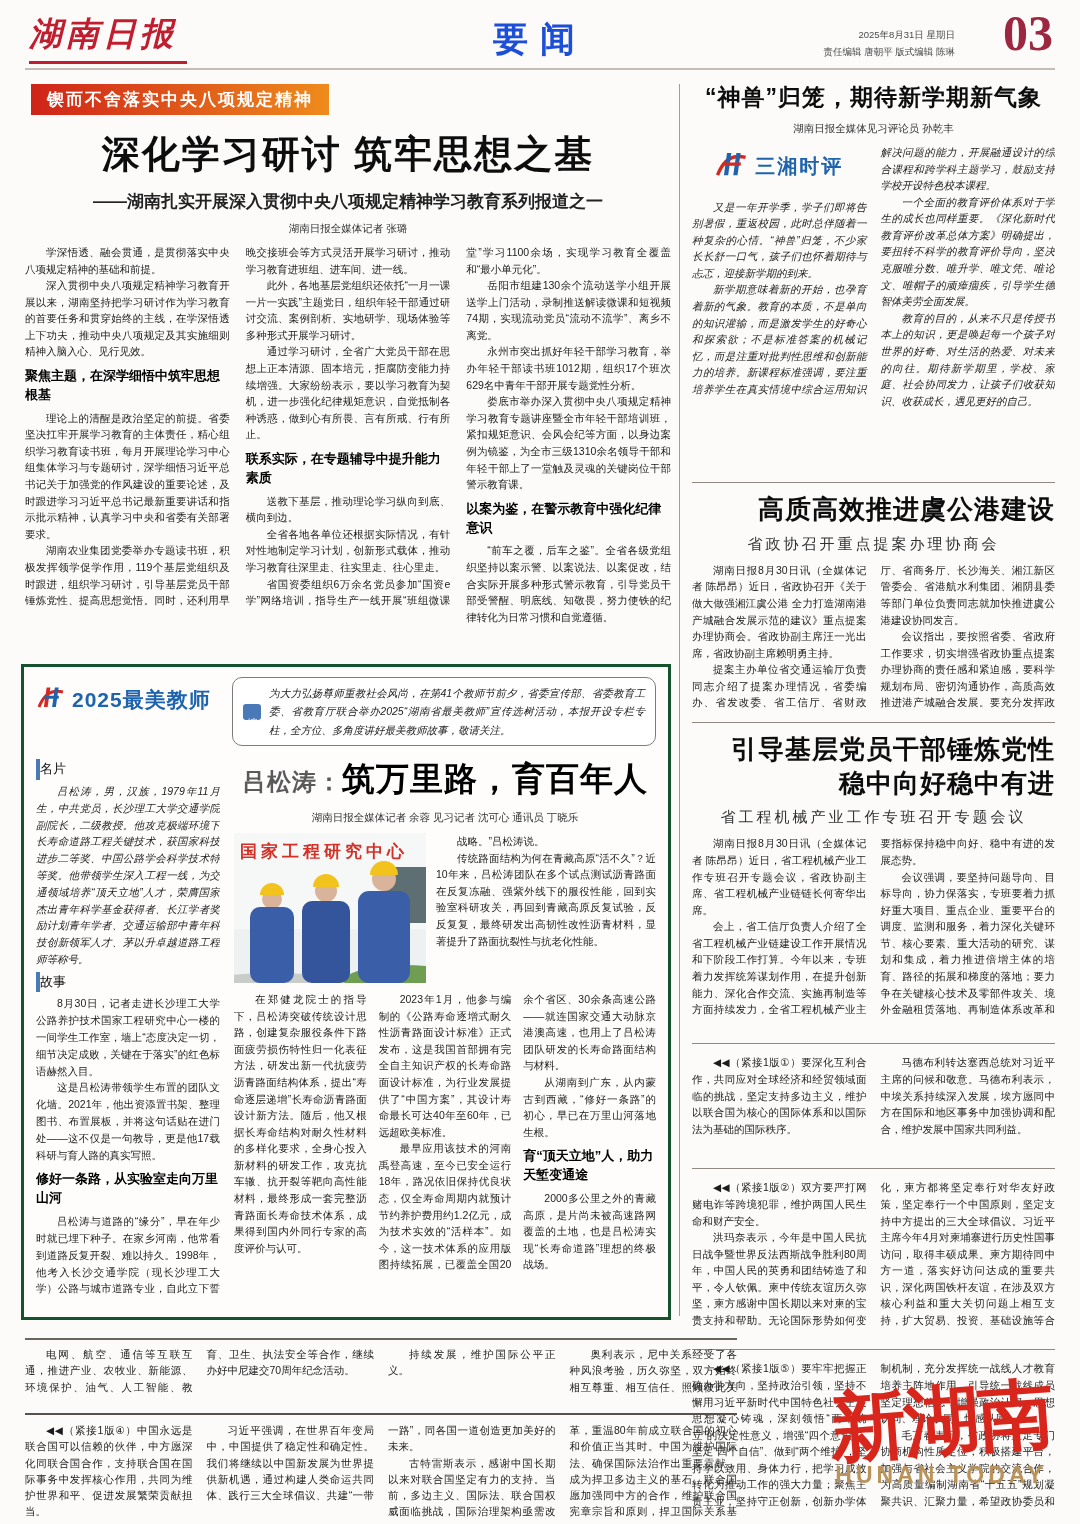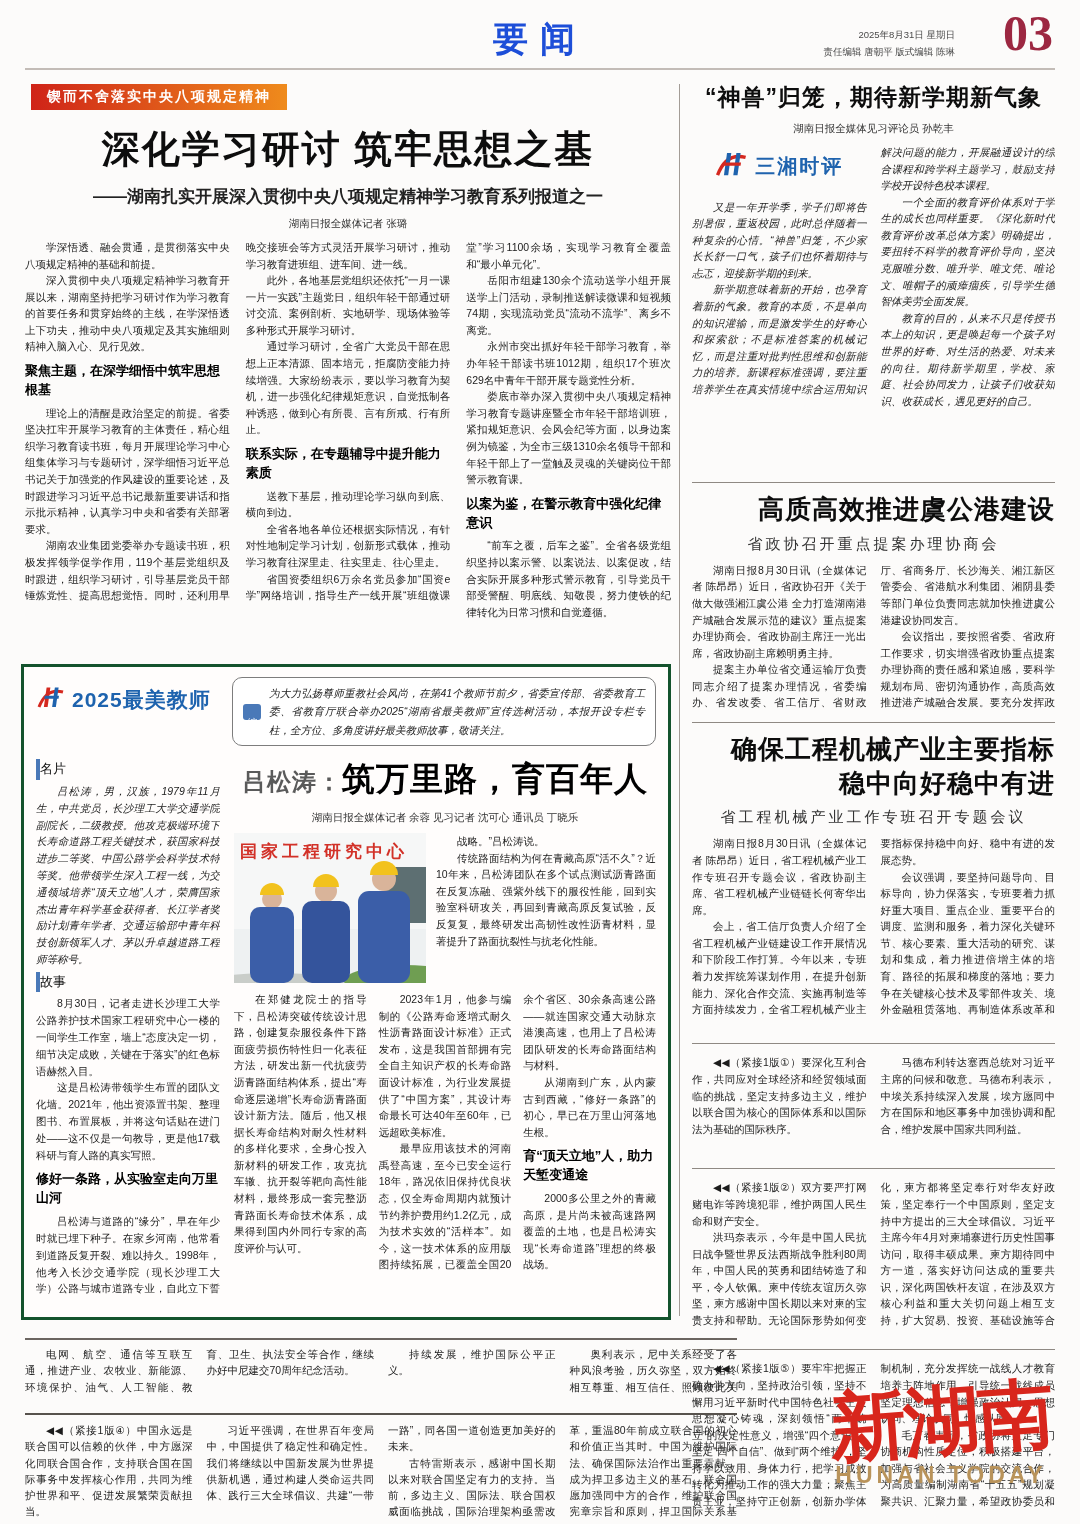--- a/index.html
+++ b/index.html
@@ -14,21 +14,21 @@
                  font-size:35px;font-weight:900;letter-spacing:12px;color:#1d4ed8;}
   .date-block{position:absolute;right:100px;top:14px;text-align:right;font-size:9.5px;color:#4a4a4a;line-height:1.8;}
   .page-num{position:absolute;right:2px;top:-8px;font-size:50px;font-weight:bold;color:#9c2741;
             font-family:"Liberation Serif","DejaVu Serif",serif;}
   
   .bp{margin:0;text-indent:2em;text-align:justify;}
   .h{font-weight:900;text-indent:0;text-align:left;font-size:13px;margin:7px 0 5px;line-height:1.45;color:#000;}
   .body-cols{font-size:10.5px;line-height:1.58;overflow:hidden;}
   
   .lead-art{position:absolute;left:25px;top:84px;width:646px;height:576px;}
-  .lead-badge{display:inline-block;margin-left:6px;padding:4px 16px;font-size:14px;font-weight:bold;color:#fff;
+  .lead-badge{display:inline-block;margin-left:6px;padding:4px 16px;font-size:17px;font-weight:bold;color:#fff;
               background:linear-gradient(90deg,#cf2318,#ef8b1c);letter-spacing:2px;}
   .lead-headline{margin-top:14px;text-align:center;font-size:38px;font-weight:900;letter-spacing:2px;color:#0d0d0d;}
   .lead-subhead{margin-top:10px;text-align:center;font-size:17px;font-weight:bold;color:#222;}
   .byline{text-align:center;font-size:10.5px;color:#333;margin-top:9px;}
   .lead-body{margin-top:8px;height:392px;column-count:3;column-gap:16px;}
   
   .vdiv{position:absolute;left:679px;top:84px;height:1232px;width:1px;background:#a39c96;}
   
   .feature{position:absolute;left:21px;top:664px;width:650px;height:656px;border:3px solid #14532d;
            background:#fffdfc;padding:10px 12px;box-sizing:border-box;}
@@ -79,20 +79,21 @@
   .logo-cn{font-size:76px;font-weight:900;color:#d8261c;transform:rotate(-4deg);
            font-family:"Liberation Serif","DejaVu Serif",serif;letter-spacing:-2px;line-height:1.05;}
   .logo-en{font-size:23px;font-weight:bold;color:#b9935a;letter-spacing:4px;margin-top:0;}
 </style>
 </head>
 <body>
 
 <div id="page">
 
   <div class="masthead">
+    <div class="paper-logo">湖南日报</div>
     <div class="section-title">要闻</div>
     <div class="date-block">
       <div>2025年8月31日 星期日</div>
       <div>责任编辑 唐朝平 版式编辑 陈琳</div>
     </div>
     <div class="page-num">03</div>
   </div>
 
   <div class="vdiv"></div>
 
@@ -230,21 +231,21 @@
       <div class="two-cols body-cols yg-body">
           <p class="bp">湖南日报8月30日讯（全媒体记者 陈昂昂）近日，省政协召开《关于做大做强湘江虞公港 全力打造湖南港产城融合发展示范的建议》重点提案办理协商会。省政协副主席汪一光出席，省政协副主席赖明勇主持。</p>
           <p class="bp">提案主办单位省交通运输厅负责同志介绍了提案办理情况，省委编办、省发改委、省工信厅、省财政厅、省商务厅、长沙海关、湘江新区管委会、省港航水利集团、湘阴县委等部门单位负责同志就加快推进虞公港建设协同发言。</p>
           <p class="bp">会议指出，要按照省委、省政府工作要求，切实增强省政协重点提案办理协商的责任感和紧迫感，要科学规划布局、密切沟通协作，高质高效推进港产城融合发展。要充分发挥政协人才荟萃、智力密集优势，聚焦虞公港建设的难点堵点问题开展民主监督，积极建言献策，为打造内陆地区改革开放高地广泛凝心聚力。提案办理协商会广泛凝聚了各方关于虞公港建设的智慧和合力。要进一步提高提案办理质量，合理采纳意见建议，将办理成果转化为推动发展的实效。</p>
         </div>
     </div>
 
     <hr class="rule">
 
     <div>
-      <div class="art-headline">确保工程机械产业主要指标</div>
+      <div class="art-headline">引导基层党员干部锤炼党性</div>
       <div class="art-headline">稳中向好稳中有进</div>
       <div class="sub-headline">省工程机械产业工作专班召开专题会议</div>
       <div class="two-cols body-cols jx-body">
           <p class="bp">湖南日报8月30日讯（全媒体记者 陈昂昂）近日，省工程机械产业工作专班召开专题会议，省政协副主席、省工程机械产业链链长何寄华出席。</p>
           <p class="bp">会上，省工信厅负责人介绍了全省工程机械产业链建设工作开展情况和下阶段工作打算。今年以来，专班着力发挥统筹谋划作用，在提升创新能力、深化合作交流、实施再制造等方面持续发力，全省工程机械产业主要指标保持稳中向好、稳中有进的发展态势。</p>
           <p class="bp">会议强调，要坚持问题导向、目标导向，协力保落实，专班要着力抓好重大项目、重点企业、重要平台的调度、监测和服务，着力深化关键环节、核心要素、重大活动的研究、谋划和集成，着力推进倍增主体的培育、路径的拓展和梯度的落地；要力争在关键核心技术及零部件攻关、境外金融租赁落地、再制造体系改革和政策集成强化引导等方面取得新进展；要聚焦主攻方向，汇智聚力建强产业链条，确保工程机械产业主要指标稳中向好、稳中有进。</p>
         </div>
     </div>
 
     <hr class="rule">

